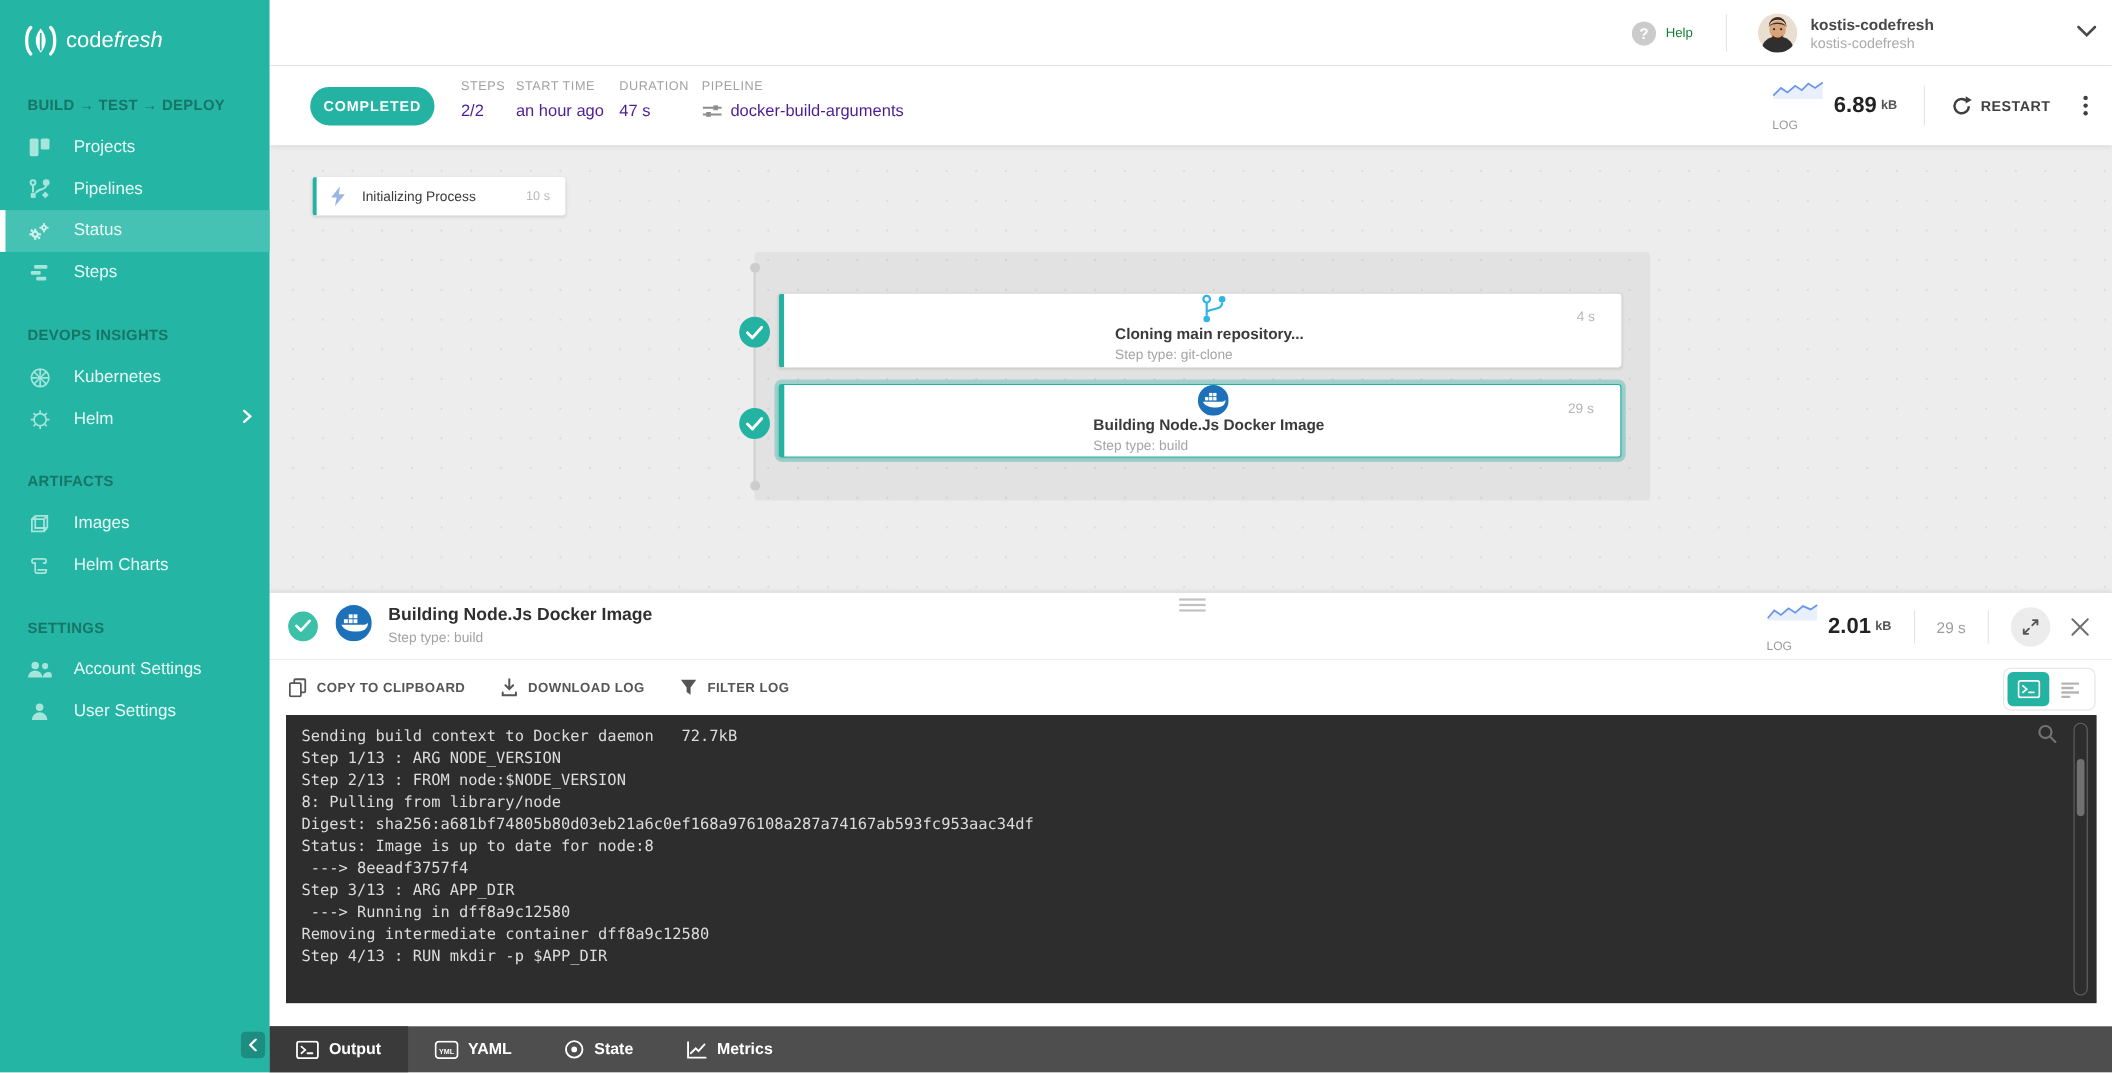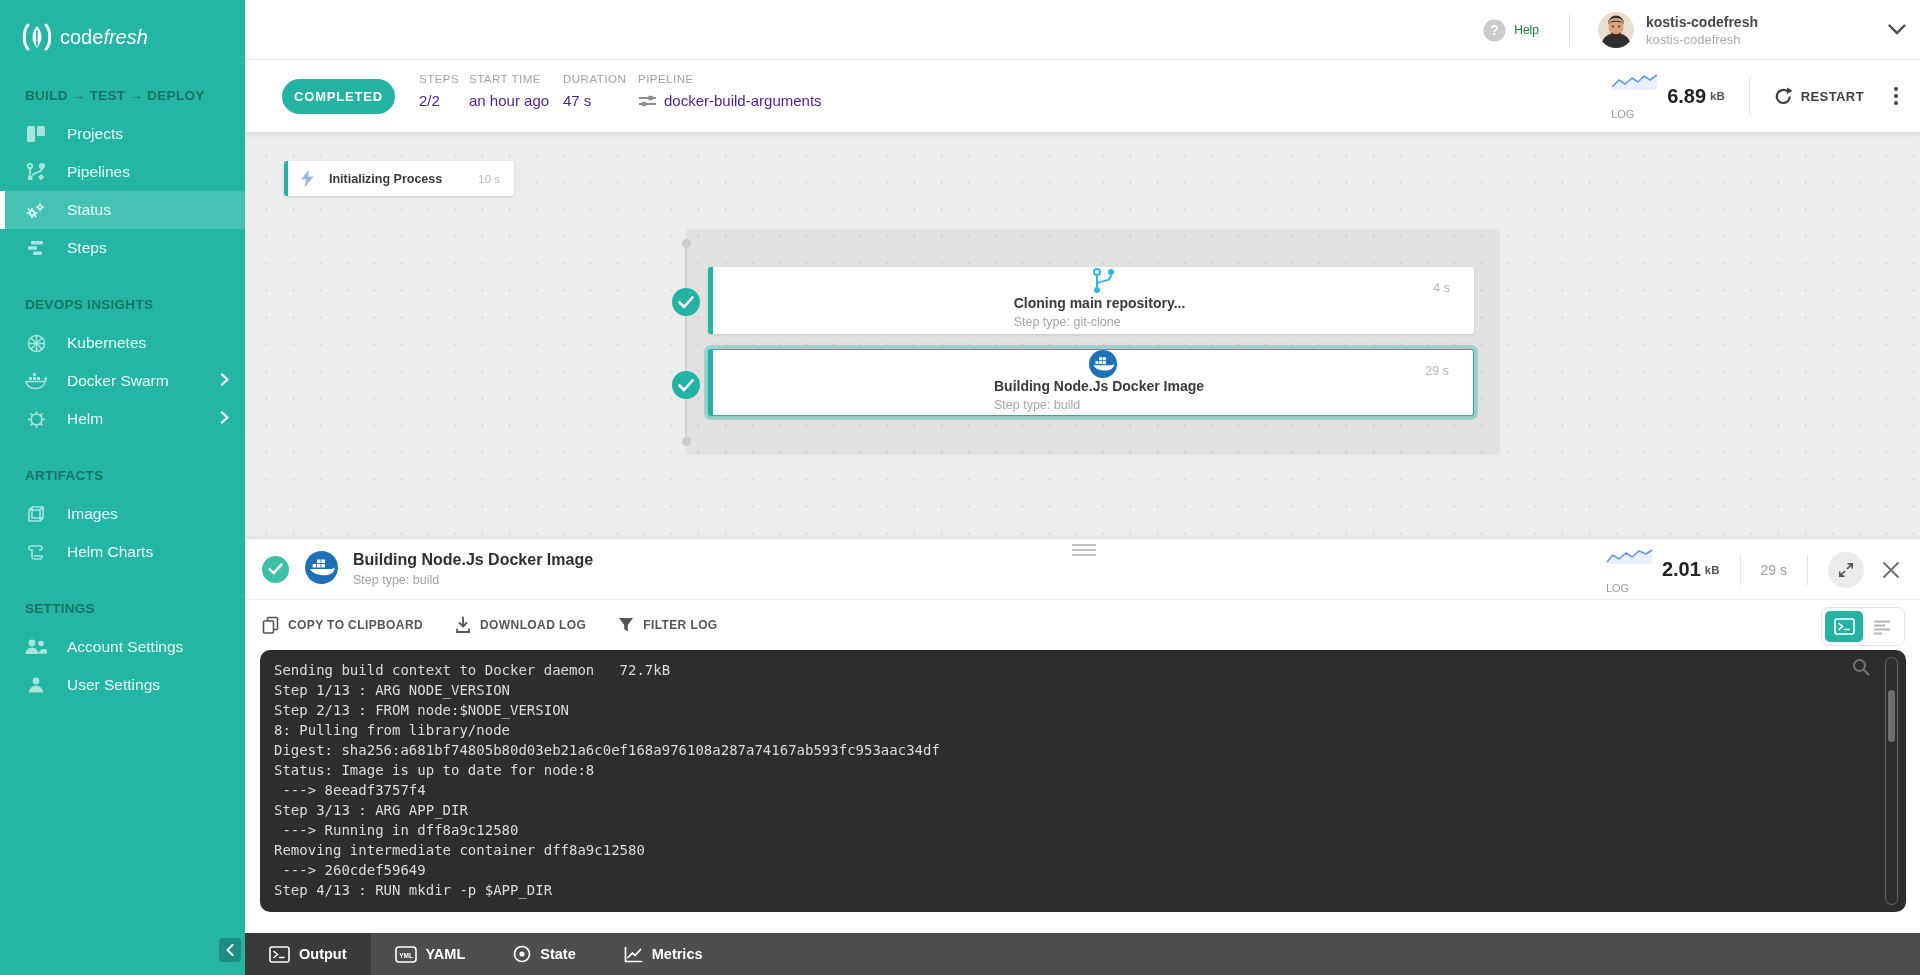--- a/index.html
+++ b/index.html
@@ -55,21 +55,21 @@
   .v-divider { width:1px; height:36px; background:#e3e3e3; margin:0 24px; }
   .restart-btn { display:flex; align-items:center; gap:8px; font-size:13px; font-weight:700; letter-spacing:.4px; color:#3f3f3f; cursor:pointer; }
   .kebab { margin-left:26px; display:flex; flex-direction:column; gap:3px; cursor:pointer; padding:4px; }
   .kebab i { width:4px; height:4px; border-radius:50%; background:#3f3f3f; }
 
   
   .graph { position:absolute; left:0; top:132px; right:0; height:407px; background:#ededed;
            background-image:radial-gradient(circle,#dcdcdc 1.3px,transparent 1.4px); background-size:27px 27px; background-position:8px 10px; }
   .init-card { position:absolute; left:39px; top:29px; width:230px; height:35px; background:#fff; border-left:4px solid #24b3a3; border-radius:3px; box-shadow:0 1px 3px rgba(0,0,0,.13); display:flex; align-items:center; cursor:pointer; }
   .init-card .bolt { margin-left:12px; display:flex; }
-  .init-title { margin-left:14px; font-size:12.5px; font-weight:700; color:#3a3a3a; }
+  .init-title { margin-left:14px; font-size:12.5px; font-weight:400; color:#3a3a3a; }
   .init-dur { position:absolute; right:14px; font-size:11.5px; color:#b9b9b9; }
   .stage-region { position:absolute; left:441px; top:97px; width:814px; height:226px; background:rgba(0,0,0,.045); border-radius:3px; }
   .connector { position:absolute; left:440px; top:111px; width:2px; height:198px; background:#d2d2d2; }
   .conn-dot { position:absolute; width:9px; height:9px; border-radius:50%; background:#cccccc; left:437px; }
   .conn-dot.top { top:107px; } .conn-dot.bottom { top:305px; }
   .check-circle { position:absolute; left:427px; width:28px; height:28px; border-radius:50%; background:#24b3a3; display:flex; align-items:center; justify-content:center; }
   .check-circle.c1 { top:156px; } .check-circle.c2 { top:239px; }
   .step-card { position:absolute; left:463px; width:766px; height:67px; background:#fff; border-radius:3px; box-shadow:0 1px 3px rgba(0,0,0,.13); border-left:5px solid #24b3a3; display:flex; align-items:center; cursor:pointer;flex-direction:column; }
   .step-card.s1 { top:135px; }
   .step-card.s2 { top:217px; border:1px solid #24b3a3; border-left:5px solid #24b3a3; box-shadow:0 0 0 4px rgba(36,179,163,.35),0 1px 3px rgba(0,0,0,.13); }
@@ -94,21 +94,21 @@
   .ph-divider { width:1px; height:30px; background:#e3e3e3; margin:0 20px; }
   .expand-btn { width:36px; height:36px; border-radius:50%; background:#ececec; display:flex; align-items:center; justify-content:center; cursor:pointer; }
   .close-btn { margin-left:14px; cursor:pointer; display:flex; padding:4px; }
 
   .panel-toolbar { position:absolute; left:0; top:61px; right:0; height:50px; display:flex; align-items:center; padding-left:17px; }
   .tool-btn { display:flex; align-items:center; gap:9px; margin-right:32px; font-size:12px; font-weight:700; letter-spacing:.4px; color:#555; cursor:pointer; }
   .view-toggle { position:absolute; right:15px; top:7px; border:1px solid #e3e3e3; border-radius:7px; background:#fff; display:flex; align-items:center; padding:3px; }
   .vt-btn { width:38px; height:31px; border-radius:5px; display:flex; align-items:center; justify-content:center; cursor:pointer; }
   .vt-btn.active { background:#24b3a3; }
 
-  .terminal { position:absolute; left:15px; right:14px; top:111px; height:262px; background:#2d2d2d; font-family:"DejaVu Sans Mono",monospace; font-size:14px; color:#dcdcdc;border-radius:10px; }
+  .terminal { position:absolute; left:15px; right:14px; top:111px; height:262px; background:#2d2d2d; font-family:"DejaVu Sans Mono",monospace; font-size:14px; color:#dcdcdc; }
   .term-lines { padding:10px 40px 0 14px; }
   .term-line { height:20px; line-height:20px; white-space:pre; overflow:hidden; }
   .term-search { position:absolute; right:36px; top:8px; cursor:pointer; opacity:.75; }
   .term-scroll { position:absolute; right:8px; top:7px; bottom:7px; width:13px; border:1.5px solid #636363; border-radius:7px; cursor:pointer; }
   .term-thumb { position:absolute; left:1.5px; top:32px; width:7px; height:52px; background:#707070; border-radius:4px; }
 
   .tabbar { position:absolute; left:0; right:0; bottom:0; height:42px; background:#4e4e4e; display:flex; }
   .tab { display:flex; align-items:center; gap:9px; padding:0 24px; color:#fff; font-size:14.5px; font-weight:600; cursor:pointer; }
   .tab.active { background:#3a3a3a; }
 </style>
@@ -197,36 +197,20 @@
             <svg width="21" height="21" viewBox="0 0 21 21" stroke="#bdeee6" fill="none" stroke-width="1.5">
               <circle cx="10.5" cy="10.5" r="8"></circle>
               <circle cx="10.5" cy="10.5" r="2.4" fill="#bdeee6" stroke="none"></circle>
               <path d="M10.5,2.5 V8 M10.5,13 V18.5 M2.5,10.5 H8 M13,10.5 H18.5 M4.8,4.8 L8.8,8.8 M12.2,12.2 L16.2,16.2 M16.2,4.8 L12.2,8.8 M8.8,12.2 L4.8,16.2"></path>
             </svg>
           </span>
         <span class="nlabel">Kubernetes</span>
       </div>
       <div class="nav-item">
         <span class="nicon">
-            <svg width="24" height="20" viewBox="0 0 24 20" fill="#bdeee6">
-              <rect x="5" y="6" width="3" height="3"></rect>
-              <rect x="9" y="6" width="3" height="3"></rect>
-              <rect x="13" y="6" width="3" height="3"></rect>
-              <rect x="9" y="2" width="3" height="3"></rect>
-              <path d="M2,10.5 H21 C21,14 17.5,17.5 11.5,17.5 C6.5,17.5 3,15.5 2,10.5 Z" stroke="#bdeee6" stroke-width="1.4" fill="none"></path>
-              <path d="M21,10.5 c1.5,-1.5 1.5,-3 0.8,-4 l-1.8,2" stroke="#bdeee6" stroke-width="1.4" fill="none"></path>
-            </svg>
-          </span>
-        <span class="nlabel">Docker Swarm</span>
-        <span class="chev"><svg width="9" height="13" viewBox="0 0 9 13">
-              <path d="M2,1.5 L7.5,6.5 L2,11.5" stroke="#fff" stroke-width="2.2" fill="none" stroke-linecap="round"></path>
-            </svg></span>
-      </div>
-      <div class="nav-item">
-        <span class="nicon">
             <svg width="21" height="21" viewBox="0 0 21 21" stroke="#bdeee6" fill="none" stroke-width="1.5">
               <circle cx="10.5" cy="10.5" r="5.5"></circle>
               <path d="M10.5,2 V5 M10.5,16 V19 M2,10.5 H5 M16,10.5 H19 M4.5,4.5 L6.6,6.6 M14.4,14.4 L16.5,16.5 M16.5,4.5 L14.4,6.6 M6.6,14.4 L4.5,16.5"></path>
             </svg>
           </span>
         <span class="nlabel">Helm</span>
         <span class="chev"><svg width="9" height="13" viewBox="0 0 9 13">
               <path d="M2,1.5 L7.5,6.5 L2,11.5" stroke="#fff" stroke-width="2.2" fill="none" stroke-linecap="round"></path>
             </svg></span>
       </div>
@@ -539,21 +523,20 @@
           <div class="term-line">Sending build context to Docker daemon   72.7kB</div>
           <div class="term-line">Step 1/13 : ARG NODE_VERSION</div>
           <div class="term-line">Step 2/13 : FROM node:$NODE_VERSION</div>
           <div class="term-line">8: Pulling from library/node</div>
           <div class="term-line">Digest: sha256:a681bf74805b80d03eb21a6c0ef168a976108a287a74167ab593fc953aac34df</div>
           <div class="term-line">Status: Image is up to date for node:8</div>
           <div class="term-line"> ---&gt; 8eeadf3757f4</div>
           <div class="term-line">Step 3/13 : ARG APP_DIR</div>
           <div class="term-line"> ---&gt; Running in dff8a9c12580</div>
           <div class="term-line">Removing intermediate container dff8a9c12580</div>
-          <div class="term-line"> ---&gt; 260cdef59649</div>
           <div class="term-line">Step 4/13 : RUN mkdir -p $APP_DIR</div>
         </div>
         <span class="term-search">
           <svg width="18" height="18" viewBox="0 0 18 18" stroke="#8a8a8a" stroke-width="2" fill="none" stroke-linecap="round">
               <circle cx="7.5" cy="7.5" r="5.5"></circle>
               <path d="M11.8,11.8 L16.5,16.5"></path>
             </svg>
         </span>
         <span class="term-scroll">
             <span class="term-thumb"></span>

